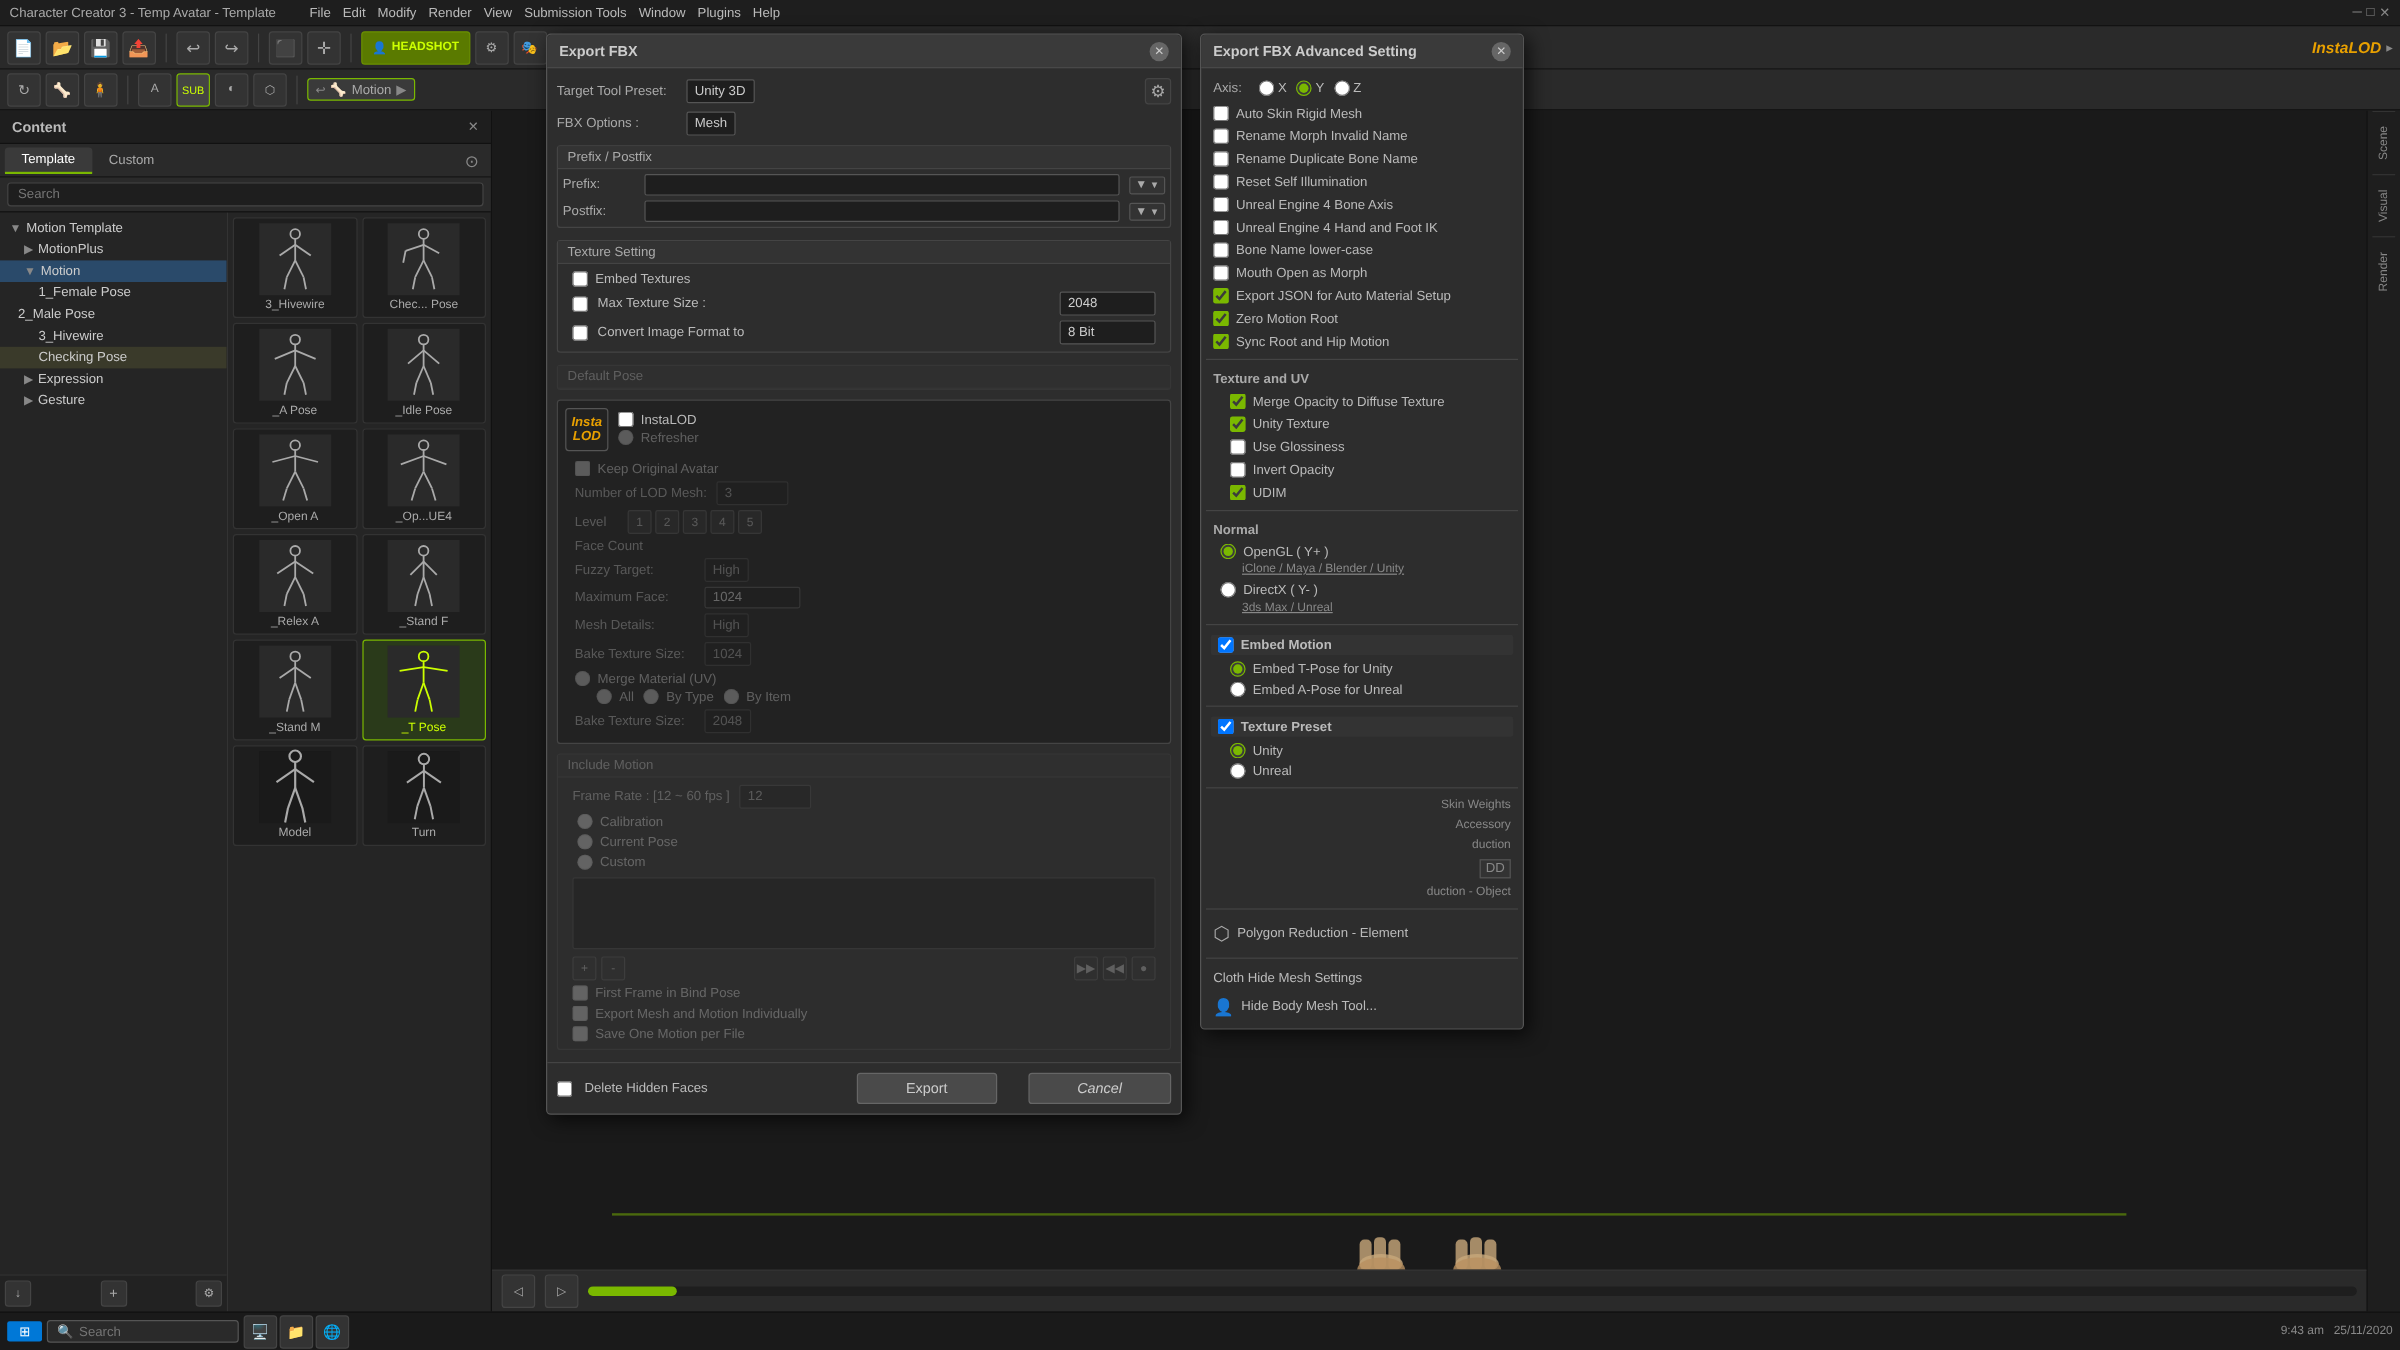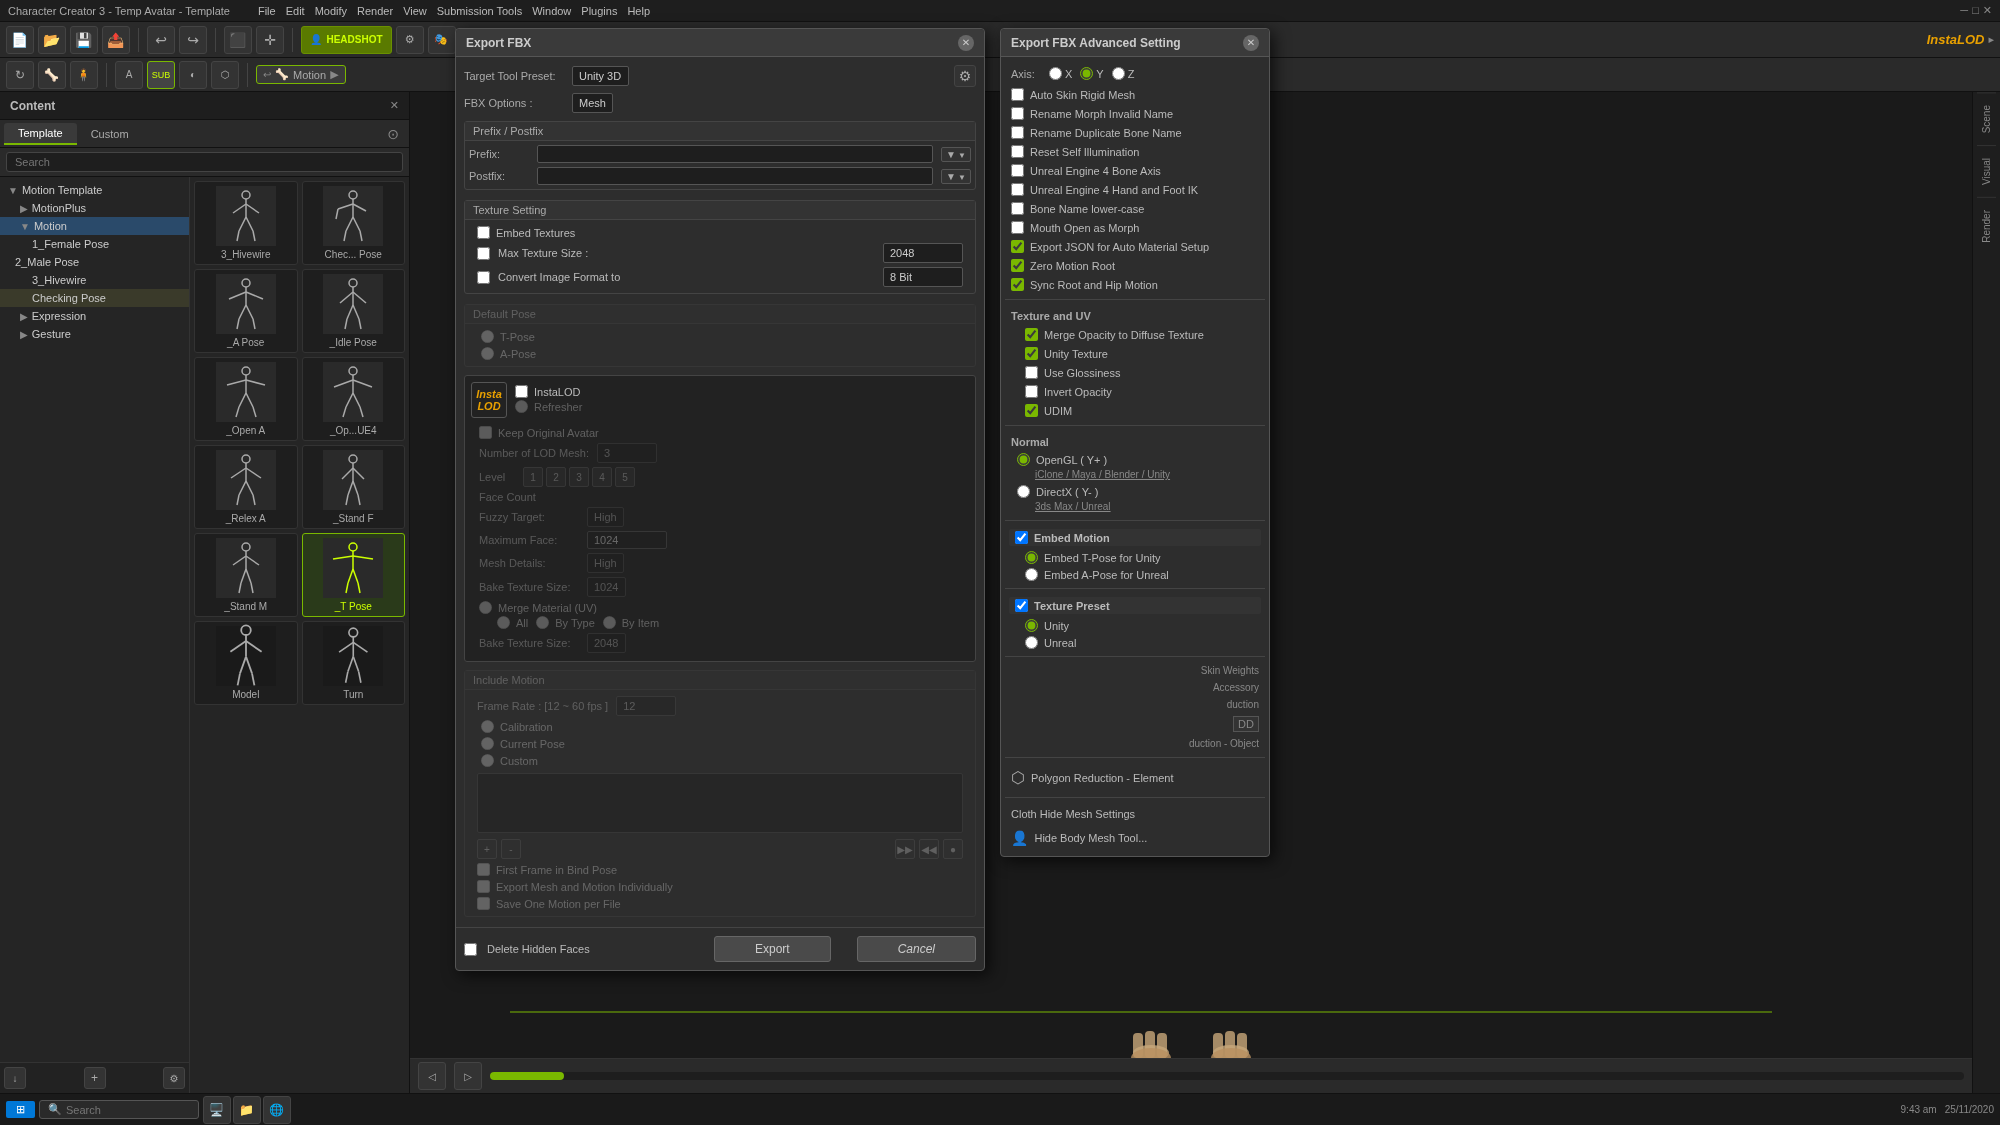--- a/index.html
+++ b/index.html
@@ -989,30 +989,20 @@
               <select class="field-select" style="width:80px;">
                 <option>8 Bit</option>
               </select>
             </div>
           </div>
         </div>
       </div>
 
       <div class="section-box grayed">
         <div class="section-box-header">Default Pose</div>
-        <div class="section-box-body">
-          <div class="radio-row">
-            <input type="radio" name="default-pose" disabled="" style="">
-            <span class="radio-label">T-Pose</span>
-          </div>
-          <div class="radio-row">
-            <input type="radio" name="default-pose" disabled="" style="">
-            <span class="radio-label">A-Pose</span>
-          </div>
-        </div>
       </div>
 
       <div style="border:1px solid #444;border-radius:3px;padding:6px;background:#222;">
         <div style="display:flex;align-items:center;gap:8px;margin-bottom:6px;">
           <div style="display:flex;align-items:center;gap:4px;">
             <div style="width:36px;height:36px;background:#222;border:1px solid #555;border-radius:3px;display:flex;flex-direction:column;align-items:center;justify-content:center;">
               <span style="color:#e8a000;font-weight:900;font-size:11px;font-style:italic;">Insta</span>
               <span style="color:#e8a000;font-weight:900;font-size:11px;font-style:italic;">LOD</span>
             </div>
           </div>

